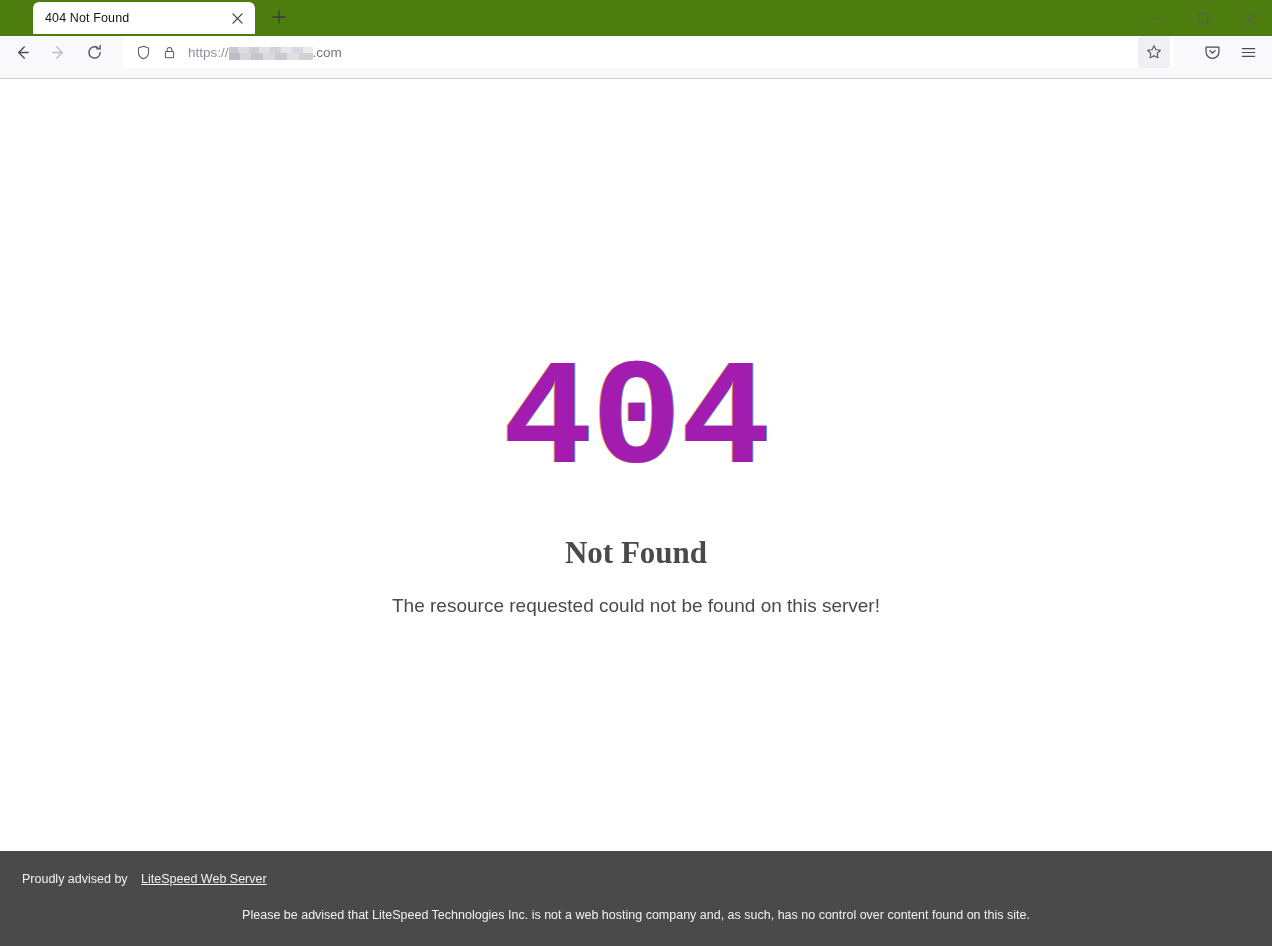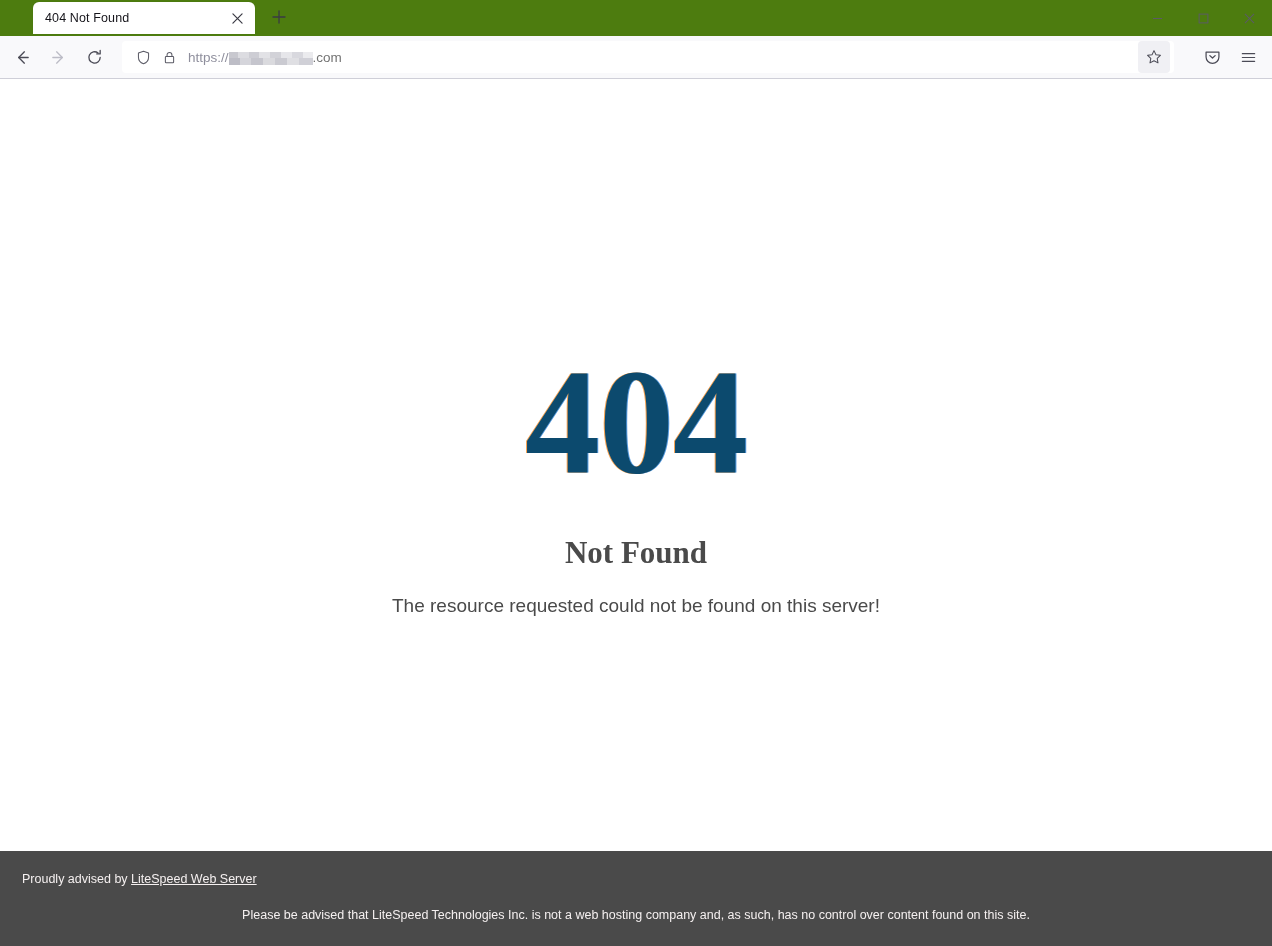--- a/index.html
+++ b/index.html
@@ -93,21 +93,21 @@
     align-items: center;
     justify-content: center;
     cursor: default;
   }
 
   
   .nav-bar {
     height: 43px;
     background: #f9f9fb;
     display: flex;
-    align-items: center;
+    align-items: flex-start;
     padding: 0 8px 0 4px;
     flex: 0 0 43px;
     border-bottom: 1px solid #cfcfd8;
     position: relative;
   }
 
   .nav-btn {
     width: 32px;
     height: 32px;
     display: flex;
@@ -224,24 +224,24 @@
     flex: 1;
     display: flex;
     flex-direction: column;
     align-items: center;
     padding-top: 268px;
   }
 
   .code-404 {
     font-size: 150px;
     font-weight: bold;
-    color: #0c4a6e;
+    color: #a21caf;
     line-height: 1;
     letter-spacing: -1px;
-    font-family: Liberation Serif, serif;
+    font-family: Liberation Mono, monospace;
     text-shadow: -1px 0 #f7a14e, 1px 0 #5599dd;
   }
 
   .error-title {
     font-size: 31px;
     font-weight: bold;
     color: #4a4a4a;
     margin-top: 38px;
     font-family: Liberation Serif, serif;
   }
@@ -265,20 +265,21 @@
     font-size: 12.5px;
     line-height: 1.4;
     color: #f5f0f0;
     font-family: "Liberation Sans", sans-serif;
   }
   .footer-line + .footer-line { margin-top: 18px; text-align: center; }
   .footer-link {
     color: #f5f0f0;
     text-decoration: underline;
     cursor: pointer;
+    margin-left: 10px;
   }
 </style>
 </head>
 <body>
 
 <div class="browser-window">
 
   <div class="tab-strip">
 
     <div class="tab">

